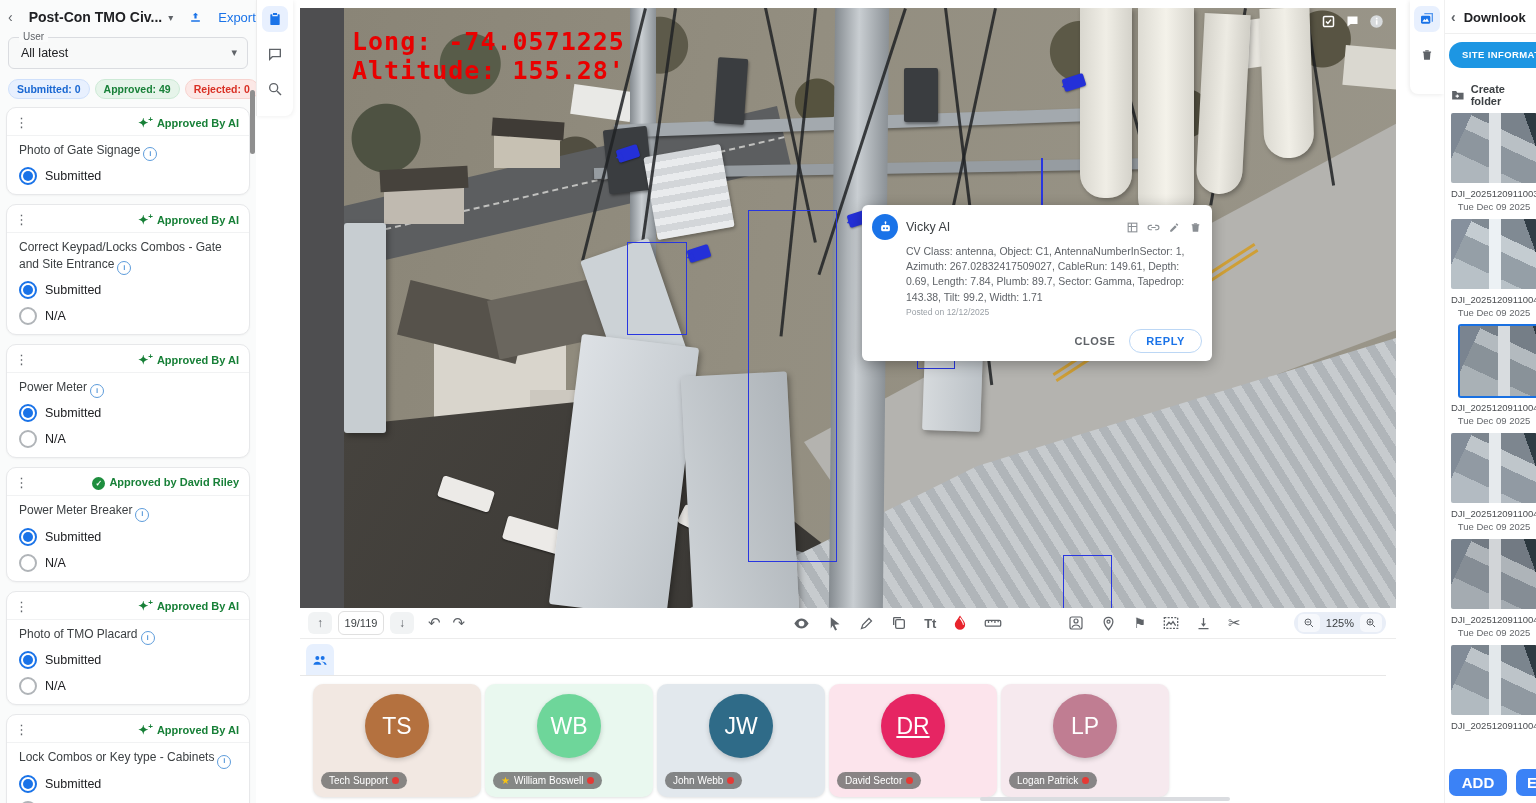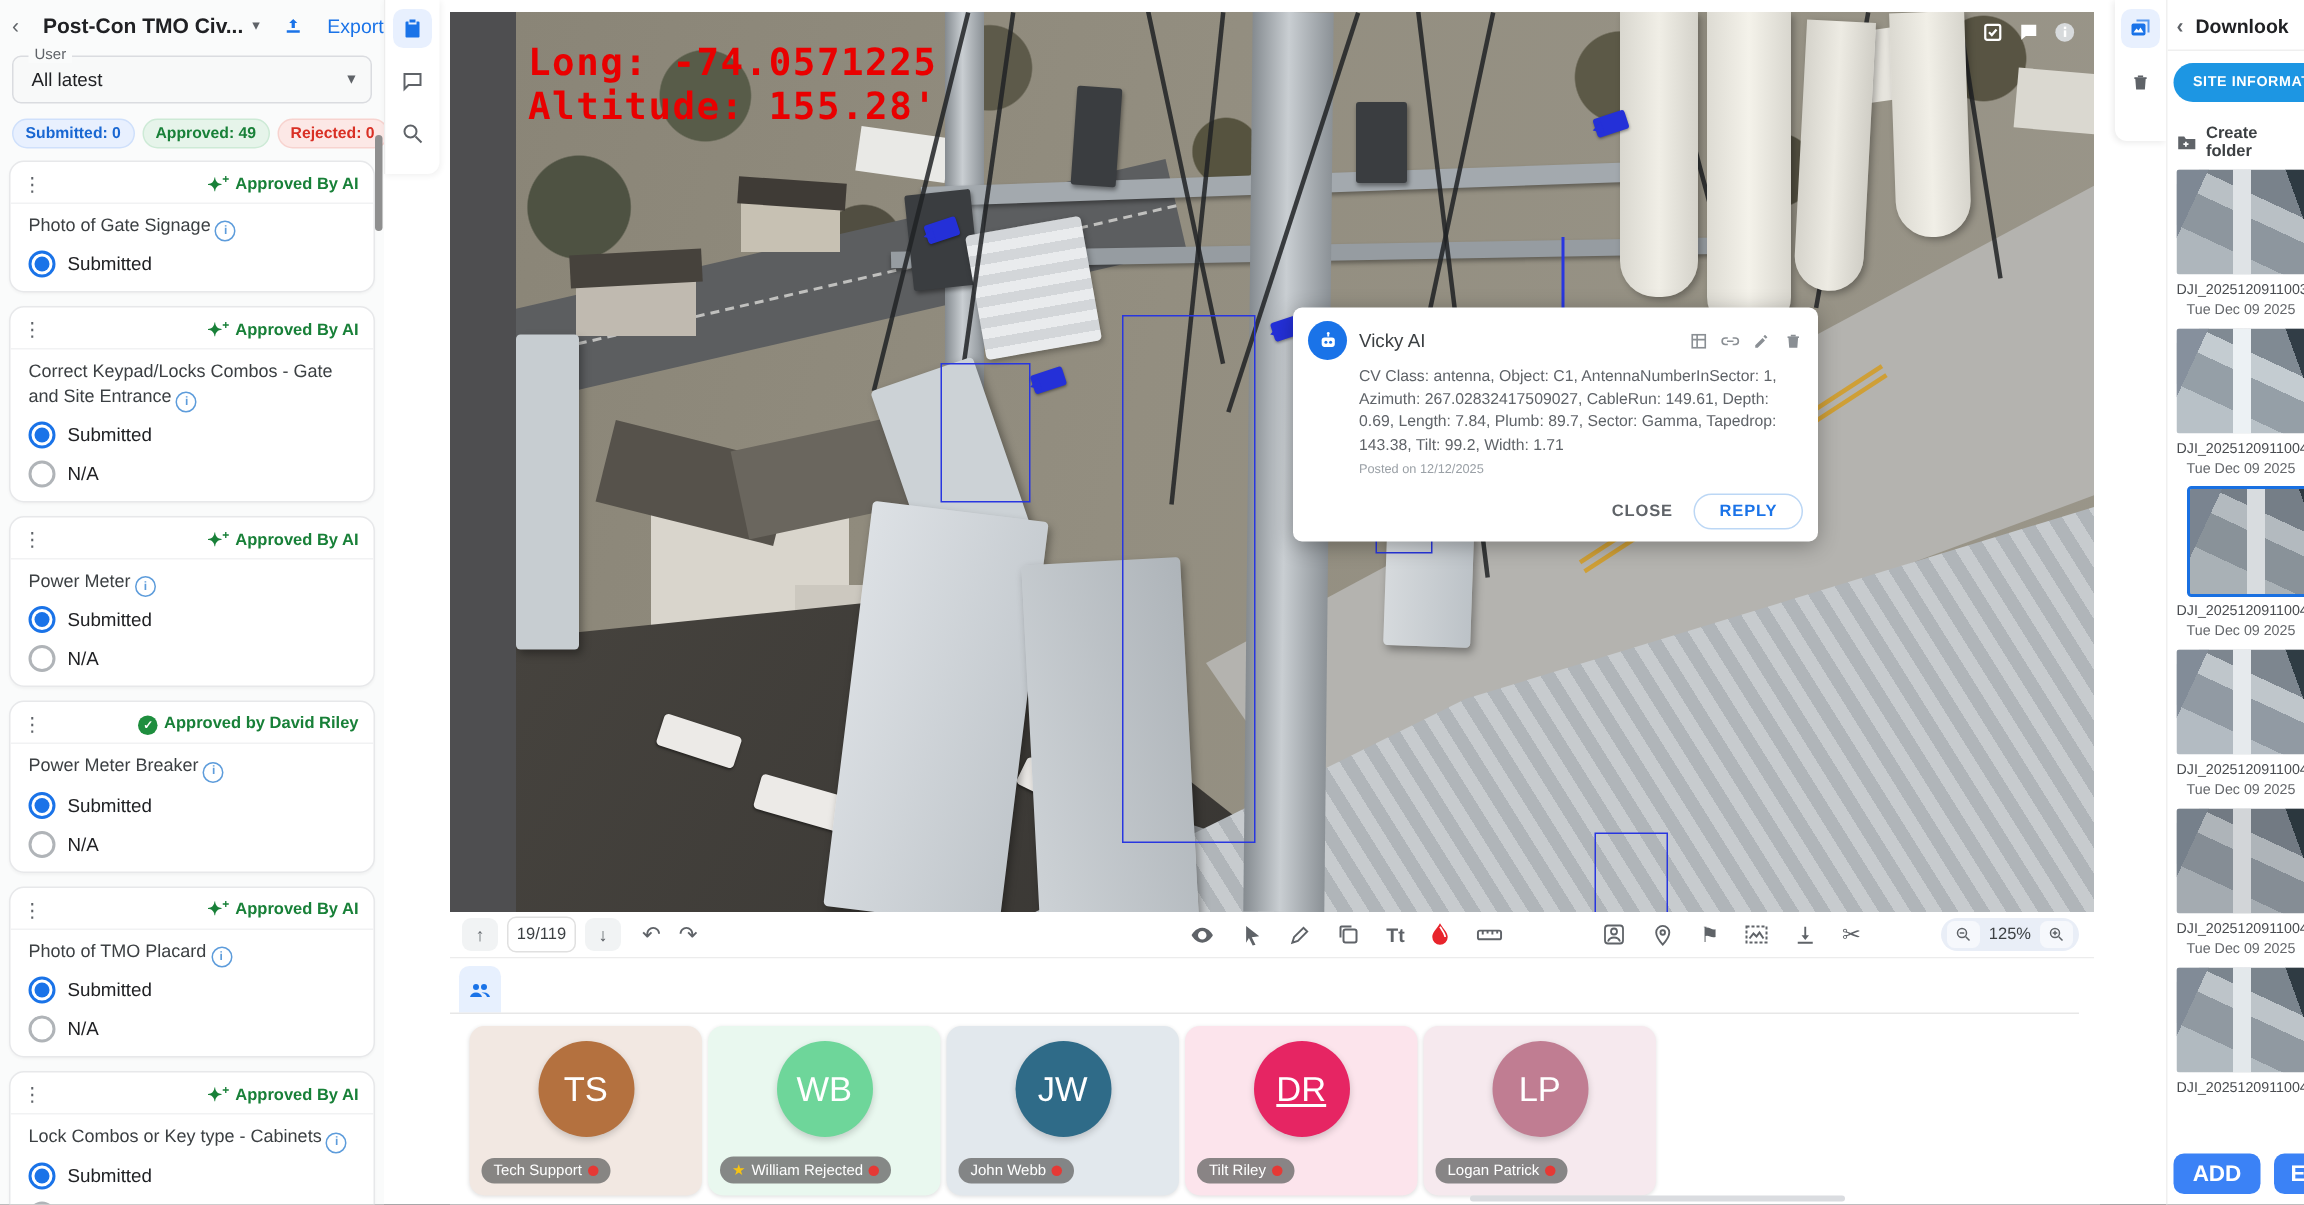--- a/index.html
+++ b/index.html
@@ -106,21 +106,21 @@
   .g2{margin-left:66px;}
   .tt{font-size:13px;font-weight:700;color:#5f6368;}
   .zoomer{margin-left:auto;margin-right:10px;display:flex;align-items:center;gap:6px;background:#e9eef7;border-radius:13px;padding:2px 4px;}
   .zbtn{width:22px;height:18px;background:#f6f8fc;border-radius:5px;display:flex;align-items:center;justify-content:center;}
   .zval{font-size:11px;color:#3c4043;}
 
   
   .bottom{position:absolute;left:300px;top:639px;width:1100px;height:164px;background:#fff;}
   .ptab{position:absolute;left:6px;top:5px;width:28px;height:31px;background:#e7f0fe;border-radius:7px 7px 0 0;display:flex;align-items:center;justify-content:center;}
   .prow{position:absolute;left:0;top:36px;right:14px;border-top:1px solid #e7e7e7;padding:8px 0 0 13px;display:flex;gap:4px;}
-  .pcard{width:155px;height:113px;border-radius:10px;position:relative;box-shadow:0 1px 3px rgba(0,0,0,.12);}
+  .pcard{width:168px;height:113px;border-radius:10px;position:relative;box-shadow:0 1px 3px rgba(0,0,0,.12);}
   .pav{position:absolute;left:50%;top:10px;transform:translateX(-50%);width:64px;height:64px;border-radius:50%;
        display:flex;align-items:center;justify-content:center;color:#fff;font-size:23px;font-weight:500;box-shadow:0 2px 5px rgba(0,0,0,.18);}
   .ptag{position:absolute;left:8px;bottom:8px;background:rgba(108,108,108,.8);border-radius:10px;padding:3px 8px;
         display:flex;align-items:center;gap:4px;color:#fff;font-size:10px;}
   .reddot{width:7px;height:7px;border-radius:50%;background:#e53935;}
   .star{color:#f6c313;font-size:10px;display:none;}
   .star.show{display:inline;}
   .hbar{position:absolute;left:680px;bottom:2px;width:250px;height:4px;background:#dadce0;border-radius:2px;}
 
   
@@ -517,37 +517,37 @@
       <div class="ptag">
 
         <span>Tech Support</span>
           <span class="reddot"></span>
       </div>
     </div>
     <div class="pcard" style="background: rgb(233, 248, 239);">
       <div class="pav" style="background: rgb(110, 214, 154);">WB</div>
       <div class="ptag">
         <span class="star show">★</span>
-        <span>William Rejected</span>
+        <span>William Boswell</span>
           <span class="reddot"></span>
       </div>
     </div>
     <div class="pcard" style="background: rgb(226, 232, 237);">
       <div class="pav" style="background: rgb(47, 107, 136);">JW</div>
       <div class="ptag">
 
         <span>John Webb</span>
           <span class="reddot"></span>
       </div>
     </div>
     <div class="pcard" style="background: rgb(252, 228, 236);">
       <div class="pav" style="background: rgb(230, 37, 99); text-decoration: underline;">DR</div>
       <div class="ptag">
 
-        <span>Tilt Riley</span>
+        <span>David Sector</span>
           <span class="reddot"></span>
       </div>
     </div>
     <div class="pcard" style="background: rgb(246, 233, 238);">
       <div class="pav" style="background: rgb(192, 125, 146);">LP</div>
       <div class="ptag">
 
         <span>Logan Patrick</span>
           <span class="reddot"></span>
       </div>

